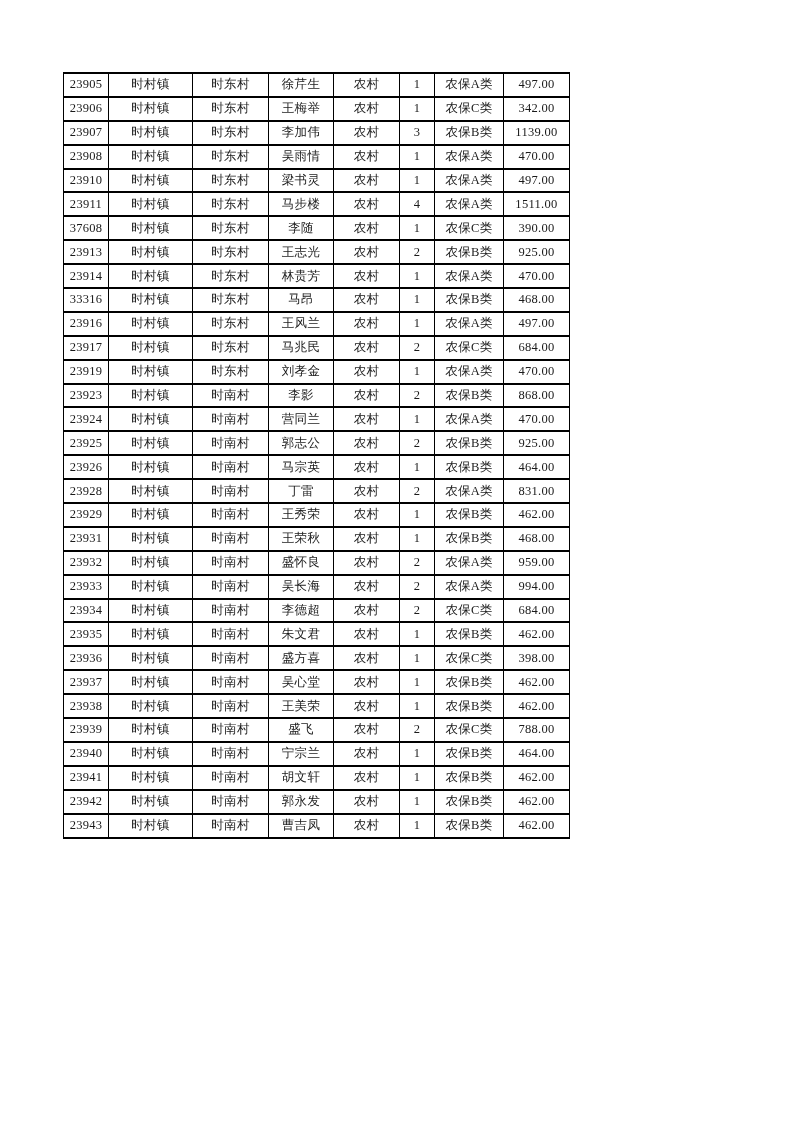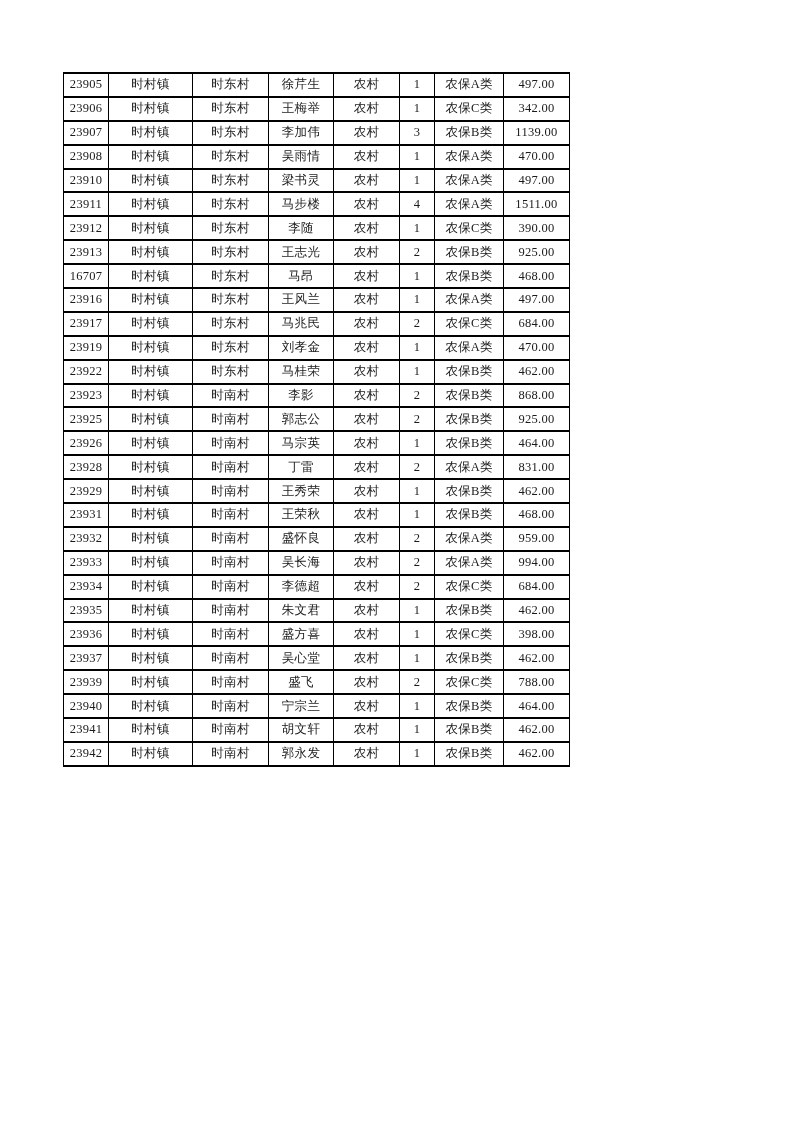--- a/index.html
+++ b/index.html
@@ -123,41 +123,51 @@
         <td>23911</td>
         <td>时村镇</td>
         <td>时东村</td>
         <td>马步楼</td>
         <td>农村</td>
         <td>4</td>
         <td>农保A类</td>
         <td>1511.00</td>
       </tr>
         <tr>
-        <td>23912</td>
+        <td>37608</td>
         <td>时村镇</td>
         <td>时东村</td>
         <td>李随</td>
         <td>农村</td>
         <td>1</td>
         <td>农保C类</td>
         <td>390.00</td>
       </tr>
         <tr>
         <td>23913</td>
         <td>时村镇</td>
         <td>时东村</td>
         <td>王志光</td>
         <td>农村</td>
         <td>2</td>
         <td>农保B类</td>
         <td>925.00</td>
       </tr>
         <tr>
-        <td>16707</td>
+        <td>23914</td>
+        <td>时村镇</td>
+        <td>时东村</td>
+        <td>林贵芳</td>
+        <td>农村</td>
+        <td>1</td>
+        <td>农保A类</td>
+        <td>470.00</td>
+      </tr>
+        <tr>
+        <td>33316</td>
         <td>时村镇</td>
         <td>时东村</td>
         <td>马昂</td>
         <td>农村</td>
         <td>1</td>
         <td>农保B类</td>
         <td>468.00</td>
       </tr>
         <tr>
         <td>23916</td>
@@ -183,40 +193,40 @@
         <td>23919</td>
         <td>时村镇</td>
         <td>时东村</td>
         <td>刘孝金</td>
         <td>农村</td>
         <td>1</td>
         <td>农保A类</td>
         <td>470.00</td>
       </tr>
         <tr>
-        <td>23922</td>
-        <td>时村镇</td>
-        <td>时东村</td>
-        <td>马桂荣</td>
-        <td>农村</td>
-        <td>1</td>
-        <td>农保B类</td>
-        <td>462.00</td>
-      </tr>
-        <tr>
         <td>23923</td>
         <td>时村镇</td>
         <td>时南村</td>
         <td>李影</td>
         <td>农村</td>
         <td>2</td>
         <td>农保B类</td>
         <td>868.00</td>
       </tr>
         <tr>
+        <td>23924</td>
+        <td>时村镇</td>
+        <td>时南村</td>
+        <td>营同兰</td>
+        <td>农村</td>
+        <td>1</td>
+        <td>农保A类</td>
+        <td>470.00</td>
+      </tr>
+        <tr>
         <td>23925</td>
         <td>时村镇</td>
         <td>时南村</td>
         <td>郭志公</td>
         <td>农村</td>
         <td>2</td>
         <td>农保B类</td>
         <td>925.00</td>
       </tr>
         <tr>
@@ -313,20 +323,30 @@
         <td>23937</td>
         <td>时村镇</td>
         <td>时南村</td>
         <td>吴心堂</td>
         <td>农村</td>
         <td>1</td>
         <td>农保B类</td>
         <td>462.00</td>
       </tr>
         <tr>
+        <td>23938</td>
+        <td>时村镇</td>
+        <td>时南村</td>
+        <td>王美荣</td>
+        <td>农村</td>
+        <td>1</td>
+        <td>农保B类</td>
+        <td>462.00</td>
+      </tr>
+        <tr>
         <td>23939</td>
         <td>时村镇</td>
         <td>时南村</td>
         <td>盛飞</td>
         <td>农村</td>
         <td>2</td>
         <td>农保C类</td>
         <td>788.00</td>
       </tr>
         <tr>
@@ -347,20 +367,30 @@
         <td>农村</td>
         <td>1</td>
         <td>农保B类</td>
         <td>462.00</td>
       </tr>
         <tr>
         <td>23942</td>
         <td>时村镇</td>
         <td>时南村</td>
         <td>郭永发</td>
+        <td>农村</td>
+        <td>1</td>
+        <td>农保B类</td>
+        <td>462.00</td>
+      </tr>
+        <tr>
+        <td>23943</td>
+        <td>时村镇</td>
+        <td>时南村</td>
+        <td>曹吉凤</td>
         <td>农村</td>
         <td>1</td>
         <td>农保B类</td>
         <td>462.00</td>
       </tr>
       </tbody>
   </table>
 </div>
 
 </body></html>

